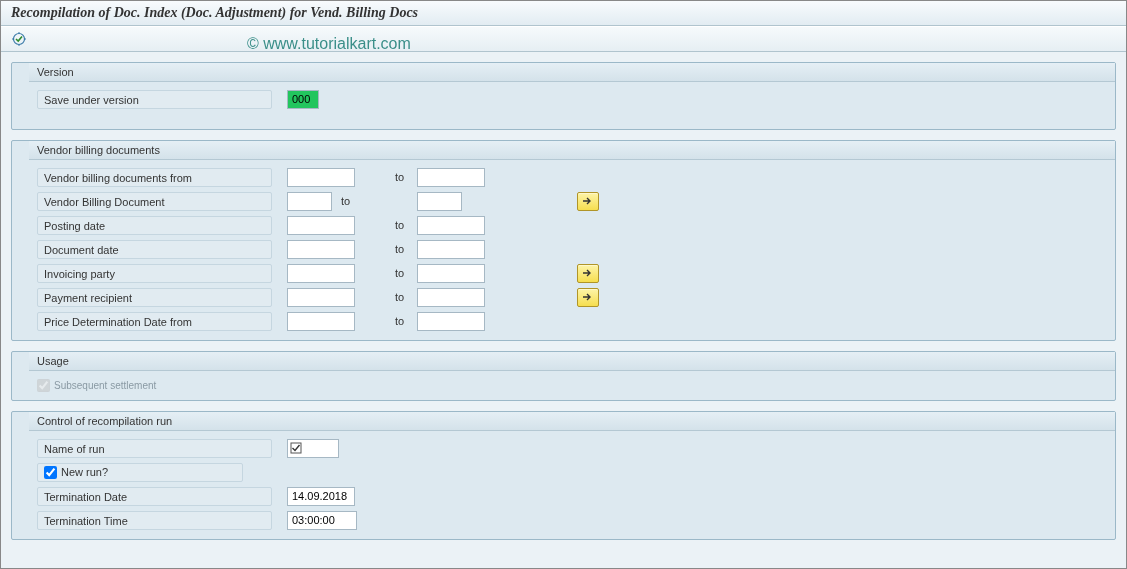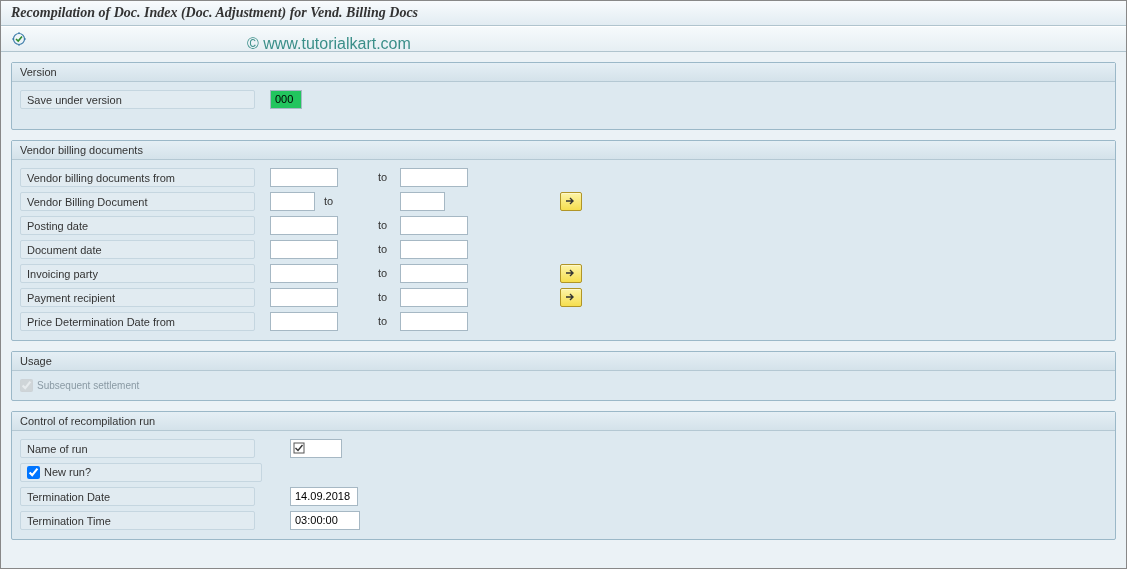--- a/index.html
+++ b/index.html
@@ -47,20 +47,21 @@
       border-radius: 3px;
     }
     .content-area {
       padding: 10px;
     }
     .groupbox {
       border: 1px solid #9bb8c8;
       background: #dde9f0;
       margin-bottom: 10px;
       border-radius: 2px;
+      padding-left: 17px;
     }
     .groupbox-header {
       background: linear-gradient(to bottom, #e5eff5, #d4e2ea);
       border-bottom: 1px solid #b4c8d3;
       padding: 3px 8px;
       font-size: 11px;
       color: #333;
     }
     .groupbox-body {
       padding: 6px 8px;
@@ -85,21 +86,20 @@
       align-items: center;
       margin-bottom: 13px;
       height: 22px;
     }
     .field-row-control {
       display: grid;
       grid-template-columns: 250px 100px;
       align-items: center;
       margin-bottom: 2px;
       height: 22px;
-      gap: 20px;
     }
     .field-label {
       background: #e1ebf1;
       border: 1px solid #c5d6e0;
       border-radius: 2px;
       padding: 2px 6px;
       font-size: 11px;
       color: #333;
       height: 19px;
       line-height: 14px;
@@ -173,21 +173,21 @@
     }
     .field-label-checkbox {
       background: #e1ebf1;
       border: 1px solid #c5d6e0;
       border-radius: 2px;
       padding: 2px 6px;
       font-size: 11px;
       color: #333;
       height: 19px;
       line-height: 14px;
-      width: 242px;
+      width: 206px;
       display: flex;
       align-items: center;
       gap: 4px;
     }
     .col-to { padding-left: 8px; }
   </style>
 </head>
 <body>
 
 <div class="title-bar">Recompilation of Doc. Index (Doc. Adjustment) for Vend. Billing Docs</div>

